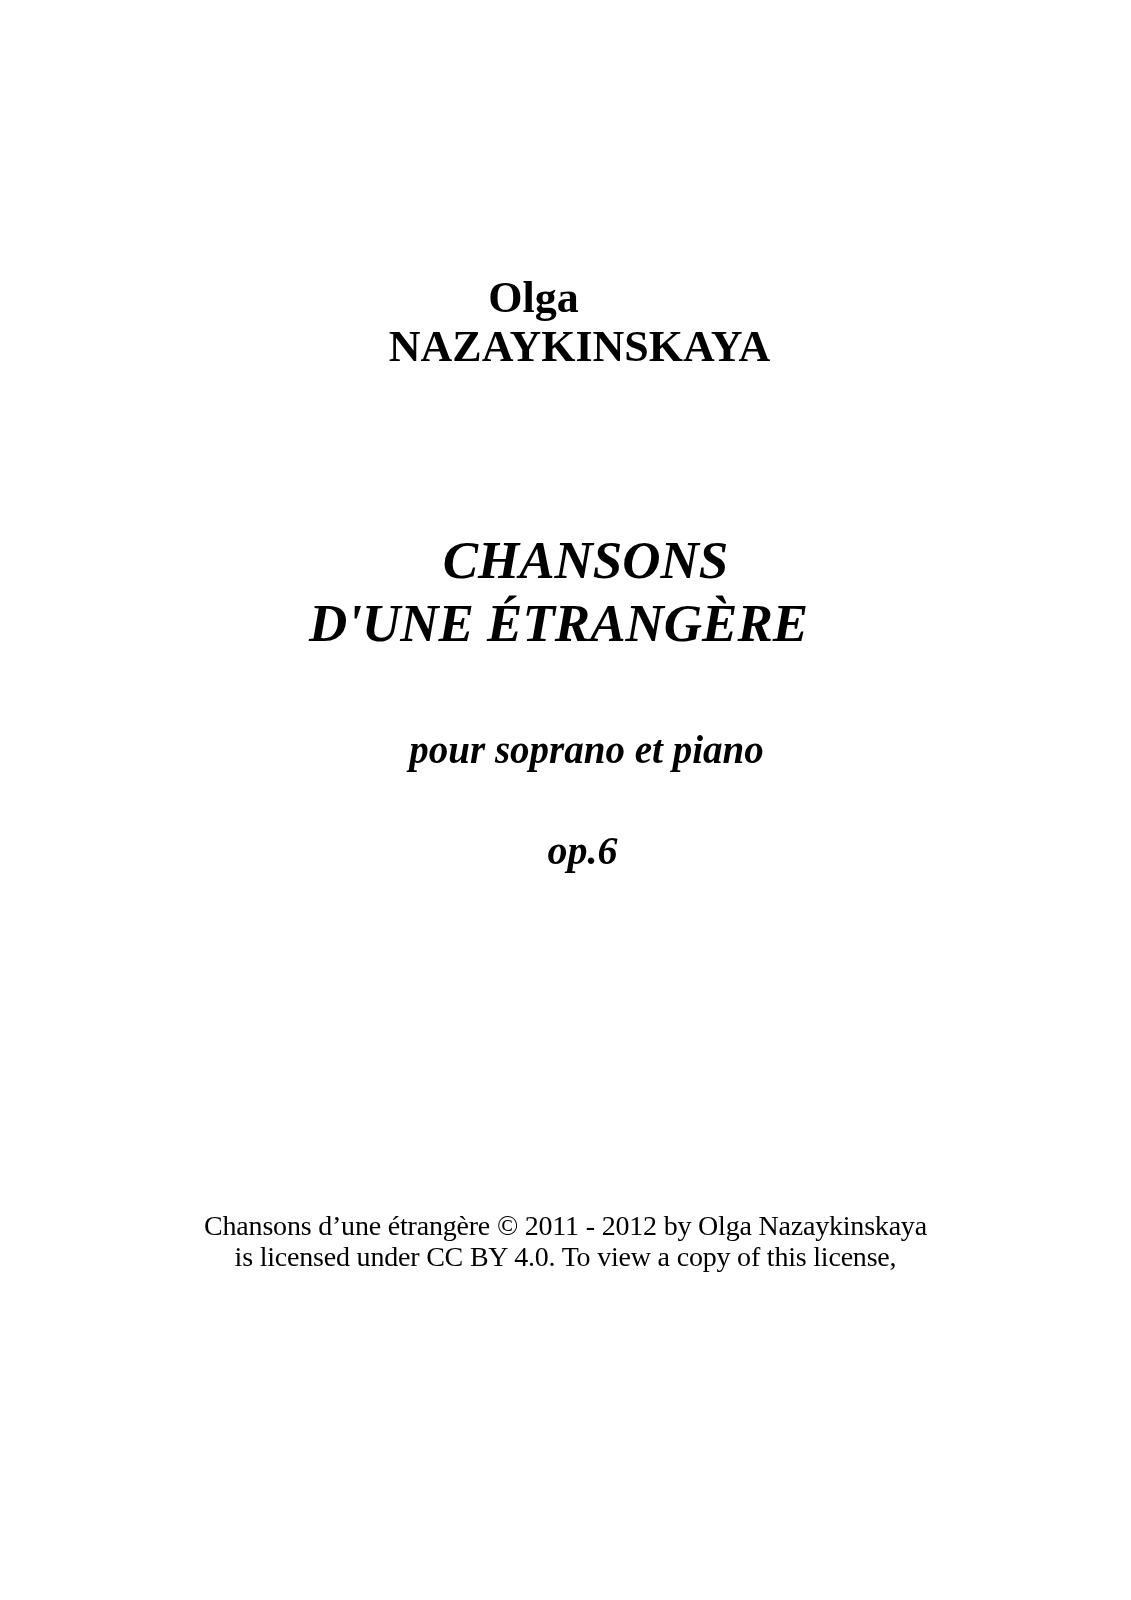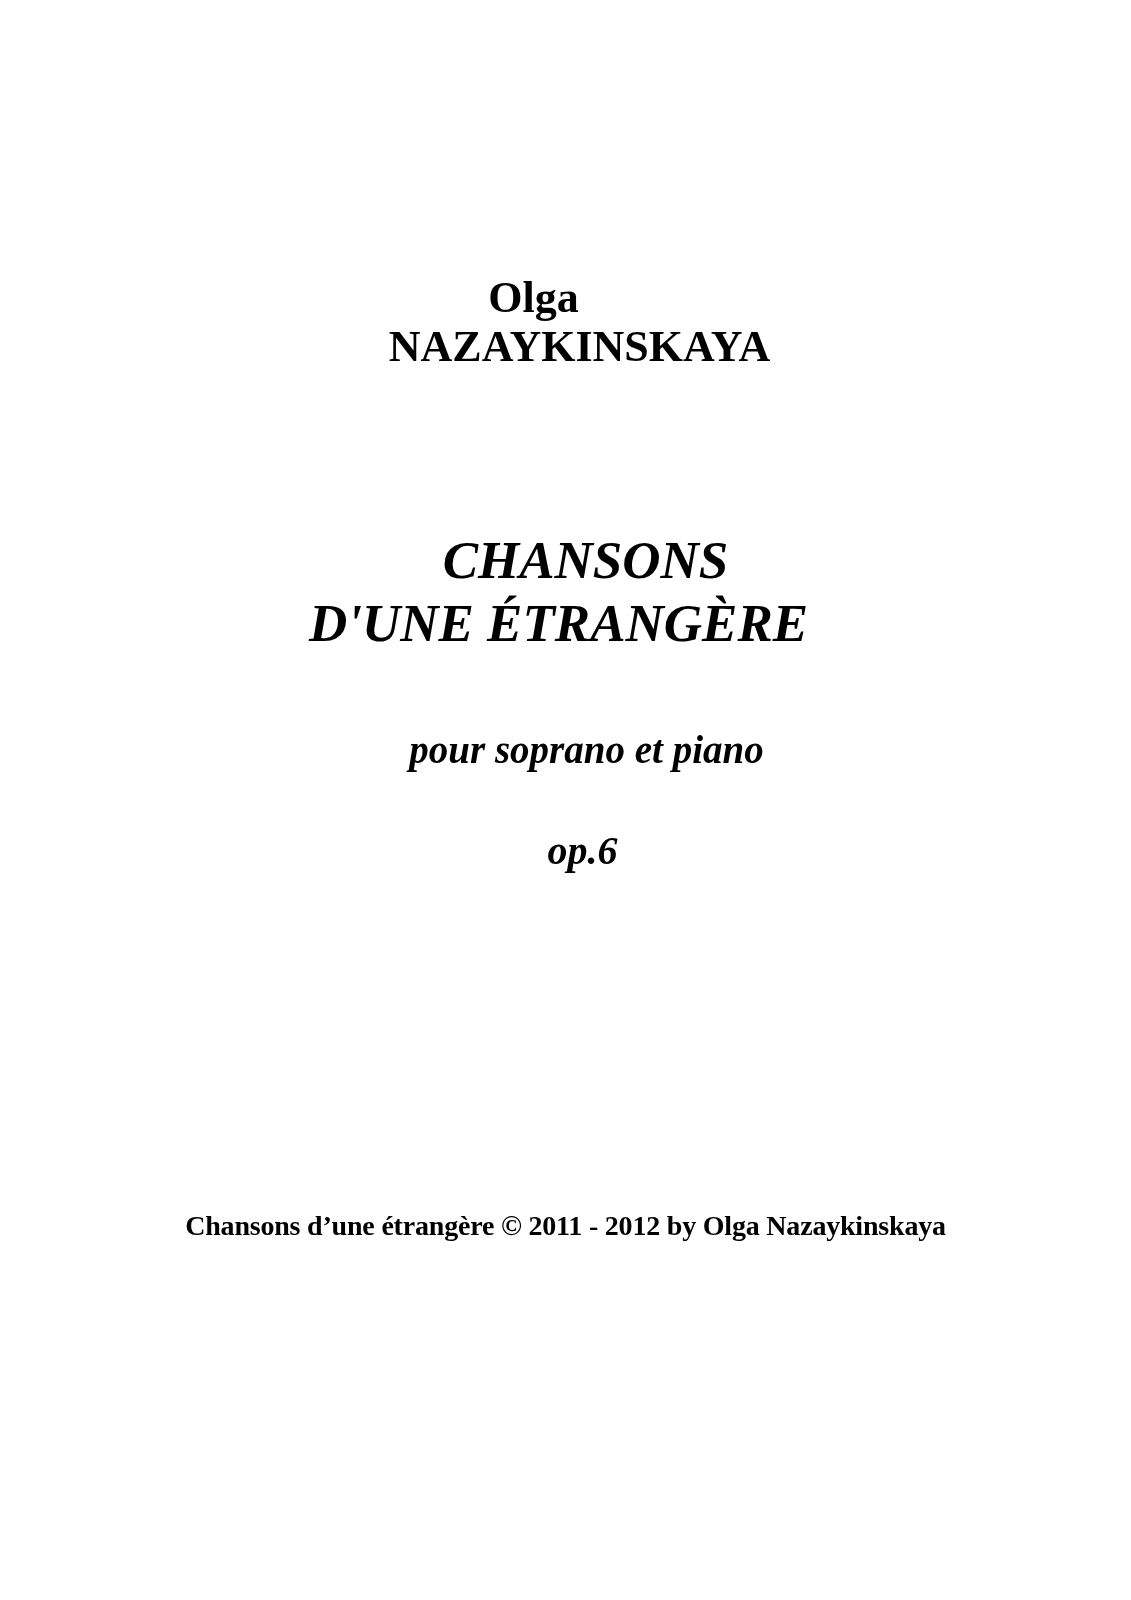--- a/index.html
+++ b/index.html
@@ -54,21 +54,21 @@
     font-style: italic;
     font-size: 40px;
   }
 
   .license-block {
     position: absolute;
     top: 1210px;
     left: 0;
     width: 100%;
     text-align: center;
-    font-weight: bold;
+    font-weight: normal;
     font-size: 28px;
     line-height: 31px;
     letter-spacing: -0.2px;
   }
   .license-block div {
     white-space: nowrap;
   }
 </style>
 </head>
 <body>
@@ -82,15 +82,16 @@
   <div class="line title-line title-line-1">CHANSONS</div>
 
   <div class="line title-line title-line-2">D'UNE ÉTRANGÈRE</div>
 
   <div class="line subtitle-line">pour soprano et piano</div>
 
   <div class="line opus-line">op.6</div>
 
   <div class="license-block">
     <div>Chansons d’une étrangère © 2011 - 2012 by Olga Nazaykinskaya</div>
+    <div>is licensed under CC BY 4.0. To view a copy of this license,</div>
   </div>
 
 </div>
 
 </body></html>

